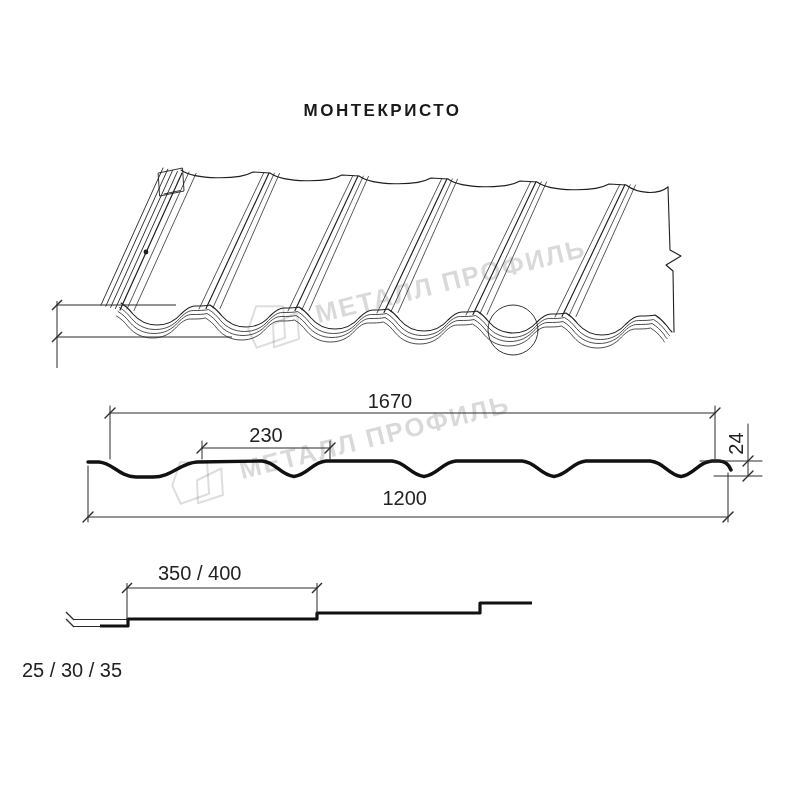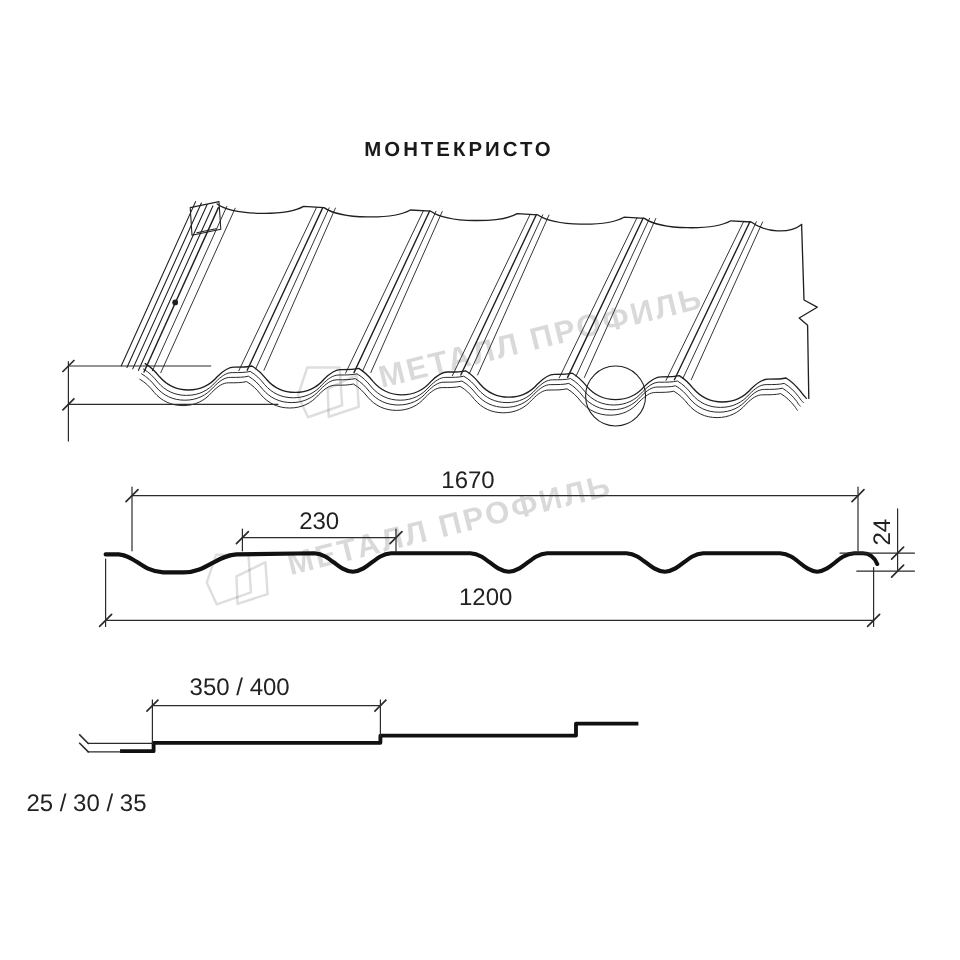--- a/index.html
+++ b/index.html
@@ -1,21 +1,21 @@
 <!DOCTYPE html>
 <html><head>
 <meta charset="utf-8">
 <style>
   html,body{margin:0;padding:0;background:#fff;}
   #page{position:relative;width:800px;height:800px;background:#fff;overflow:hidden;
         font-family:"Liberation Sans", sans-serif;color:#1f1f1f;}
   .abs{position:absolute;}
   #title{left:0;top:66px;width:800px;text-align:center;font-size:37px;font-weight:800;
          letter-spacing:1px;color:#151515;}
-  #subtitle{left:0;top:115px;width:765px;text-align:center;font-size:17px;font-weight:700;
+  #subtitle{left:0;top:101px;width:765px;text-align:center;font-size:17px;font-weight:700;
             letter-spacing:2.5px;color:#1a1a1a;}
   .dim{font-size:20px;font-weight:500;color:#222;white-space:nowrap;}
   #dim-1150{left:353px;top:390px;width:74px;text-align:center;}
   #dim-230{left:233px;top:424px;width:66px;text-align:center;}
   #dim-1200{left:353px;top:487px;width:74px;text-align:right;}
   #dim-24{left:716px;top:432px;width:40px;text-align:center;transform:rotate(-90deg);}
   #dim-4959{left:68px;top:350px;width:120px;font-size:19px;}
   #dim-350400{left:158px;top:562px;width:112px;text-align:left;}
   #dim-253035{left:22px;top:659px;width:120px;font-size:20px;}
   .wm{display:flex;align-items:center;gap:12px;transform-origin:left center;}

